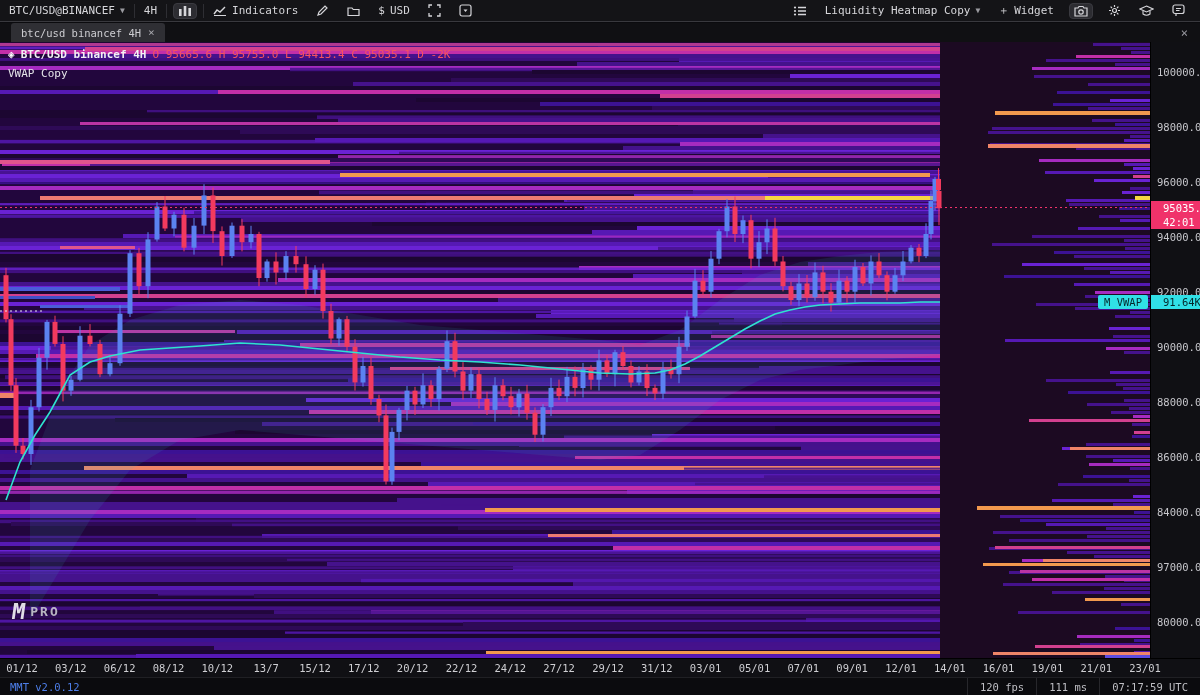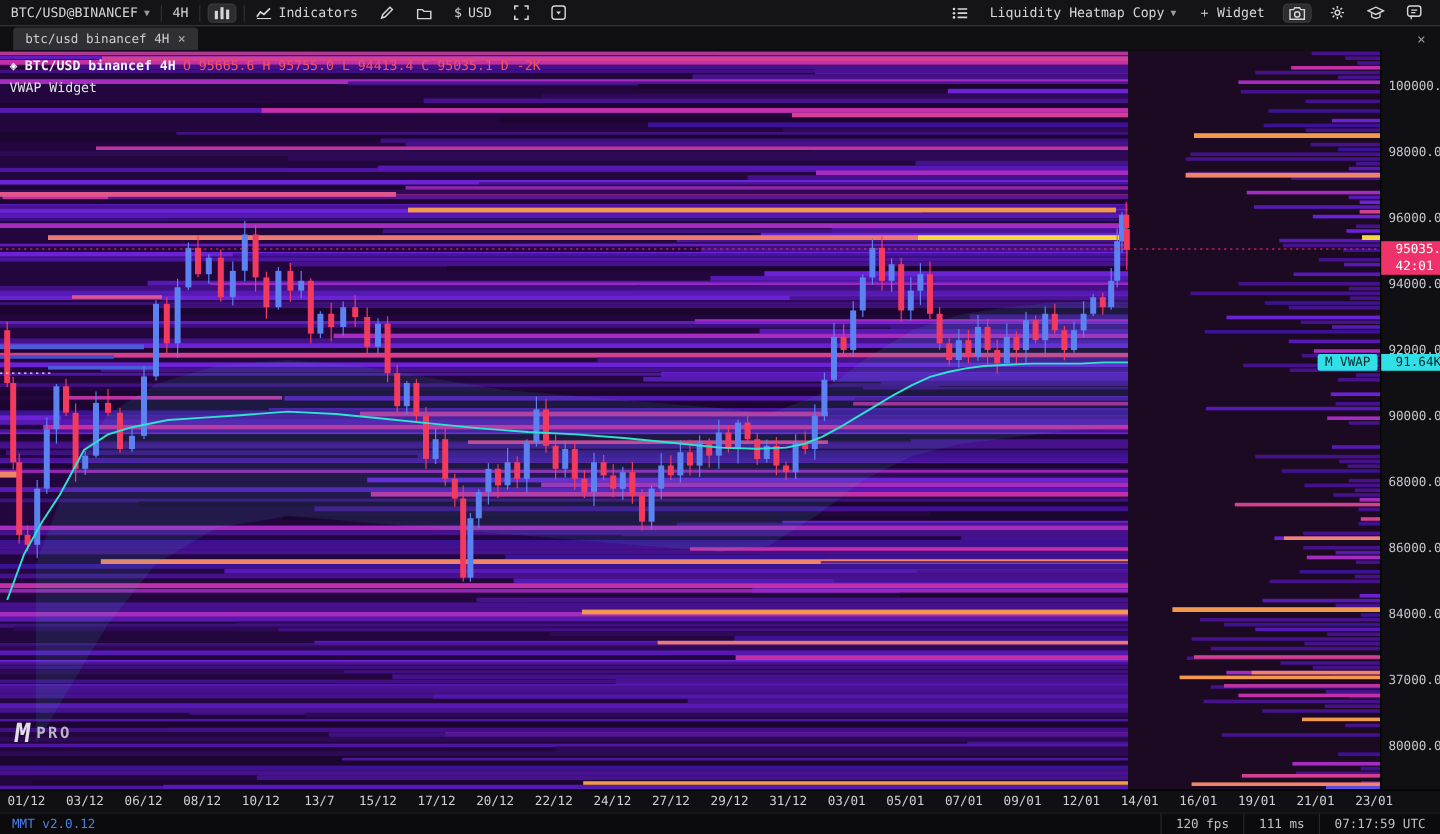--- a/index.html
+++ b/index.html
@@ -806,44 +806,44 @@
           <line x1="0" y1="165.5" x2="1150" y2="165.5" stroke="#f0326a" stroke-width="1" stroke-dasharray="2,3"></line>
           <line x1="0" y1="269" x2="45" y2="269" stroke="#e8e8f0" stroke-width="1" stroke-dasharray="2,3"></line>
         </svg>
       <div class="legend">
         <div class="legend-row">
           <span class="lg-ico">◈</span>
           <span class="legend-title">BTC/USD binancef 4H</span>
           <span class="legend-ohlc">O 95665.6 H 95755.0 L 94413.4 C 95035.1 D -2K</span>
         </div>
         <div class="legend-row legend-sub">
-          <span>VWAP Widget</span>
+          <span>VWAP Copy</span>
         </div>
       </div>
       <div class="watermark">
         <span class="wm-m">M</span>
         <span class="wm-pro">PRO</span>
       </div>
       <div class="vwap-badge" id="vwapBadge" style="top: 252.6px;">M VWAP</div>
     </div>
 
     <div class="axis" id="axis">
       <div class="price-pill" id="pricePill" style="top: 159.235px;">95035.1</div>
       <div class="price-pill" id="countdownPill" style="top: 173.235px;">42:01</div>
       <div class="price-pill" id="vwapPill" style="top: 252.6px; background: rgb(48, 224, 230); color: rgb(5, 39, 42);">91.64K</div>
     <div class="tick" style="top: 23.7px;">100000.0</div>
         <div class="tick" style="top: 78.7px; text-align: right;">98000.0</div>
         <div class="tick" style="top: 133.7px;">96000.0</div>
         <div class="tick" style="top: 188.7px;">94000.0</div>
         <div class="tick" style="top: 243.7px;">92000.0</div>
         <div class="tick" style="top: 298.7px;">90000.0</div>
-        <div class="tick" style="top: 353.7px;">68000.0</div>
+        <div class="tick" style="top: 353.7px;">88000.0</div>
         <div class="tick" style="top: 408.7px;">86000.0</div>
         <div class="tick" style="top: 463.7px;">84000.0</div>
-        <div class="tick" style="top: 518.7px;">37000.0</div>
+        <div class="tick" style="top: 518.7px;">97000.0</div>
         <div class="tick" style="top: 573.7px;">80000.0</div>
       </div>
   </div>
 
   <div class="timebar" id="timebar">
       <div class="tlabel" style="left: 22px;">01/12</div>
       <div class="tlabel" style="left: 70.83px;">03/12</div>
       <div class="tlabel" style="left: 119.66px;">06/12</div>
       <div class="tlabel" style="left: 168.49px;">08/12</div>
       <div class="tlabel" style="left: 217.32px;">10/12</div>

